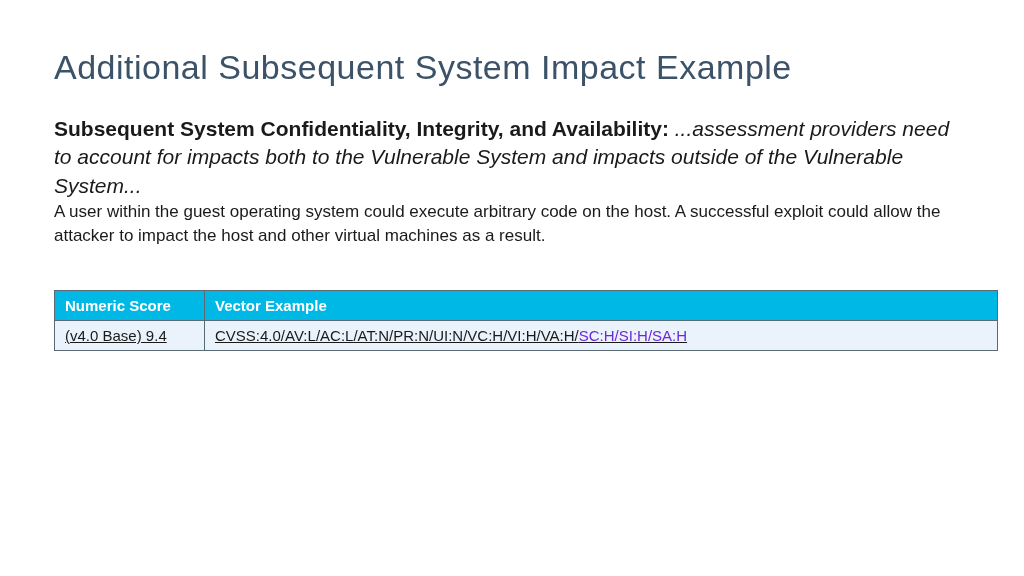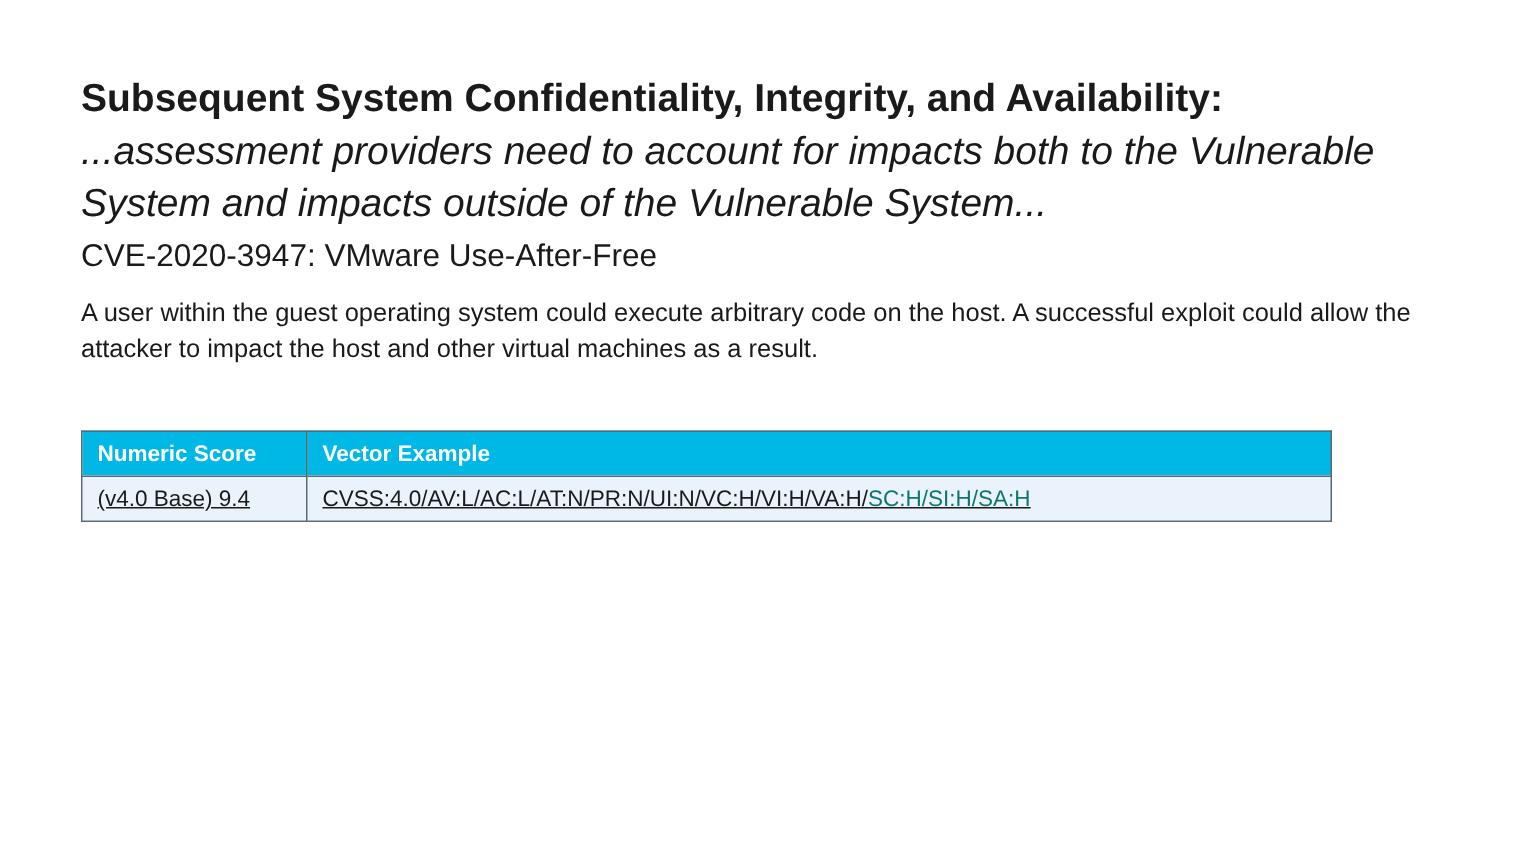--- a/index.html
+++ b/index.html
@@ -1,42 +1,42 @@
 <!DOCTYPE html>
 <html><head>
 <meta charset="utf-8">
 <style>
   * { box-sizing: border-box; margin: 0; padding: 0; }
   html, body { width: 1024px; height: 576px; background: #ffffff; font-family: "Segoe UI", "Helvetica Neue", Arial, sans-serif; color: #1a1a1a; }
   .slide { padding: 48px 54px 40px 54px; }
   .title { font-size: 34px; font-weight: 400; color: #3b5268; letter-spacing: 0.5px; margin-bottom: 28px; }
-  .lead { font-size: 26px; line-height: 1.35; }
+  .lead { font-size: 21px; line-height: 1.35; }
   .lead .bold { font-weight: 600; font-style: normal; }
   .lead .ital { font-style: italic; font-weight: 400; }
   .cve { font-size: 21px; font-weight: 500; margin-bottom: 14px; margin-top: 6px; }
   .desc { font-size: 17px; line-height: 1.4; margin-bottom: 42px; }
-  table { border-collapse: collapse; width: 834px; }
+  table { border-collapse: collapse; width: 944px; }
   th { background: #00b8e6; color: #ffffff; font-weight: 600; font-size: 15px; text-align: left; padding: 6px 10px; border: 1px solid #5a6a75; }
   td { background: #eaf3fb; font-size: 15px; padding: 6px 10px; border: 1px solid #5a6a75; text-decoration: underline; }
   .col-score { width: 150px; }
-  .vec-red { color: #0f766e; }
+  .vec-red { color: #6d28d9; }
 </style>
 </head>
 <body>
 
 <div class="slide">
 
+  <h1 class="title">Additional Subsequent System Impact Example</h1>
 
   <p class="lead">
     <span class="bold">Subsequent System Confidentiality, Integrity, and Availability:</span>
     <span> </span>
     <span class="ital">...assessment providers need to account for impacts both to the Vulnerable System and impacts outside of the Vulnerable System...</span>
   </p>
 
-  <p class="cve">CVE-2020-3947: VMware Use-After-Free</p>
 
   <p class="desc">A user within the guest operating system could execute arbitrary code on the host. A successful exploit could allow the attacker to impact the host and other virtual machines as a result.</p>
 
   <table>
     <thead>
       <tr>
         <th class="col-score">Numeric Score</th>
         <th>Vector Example</th>
       </tr>
     </thead>

